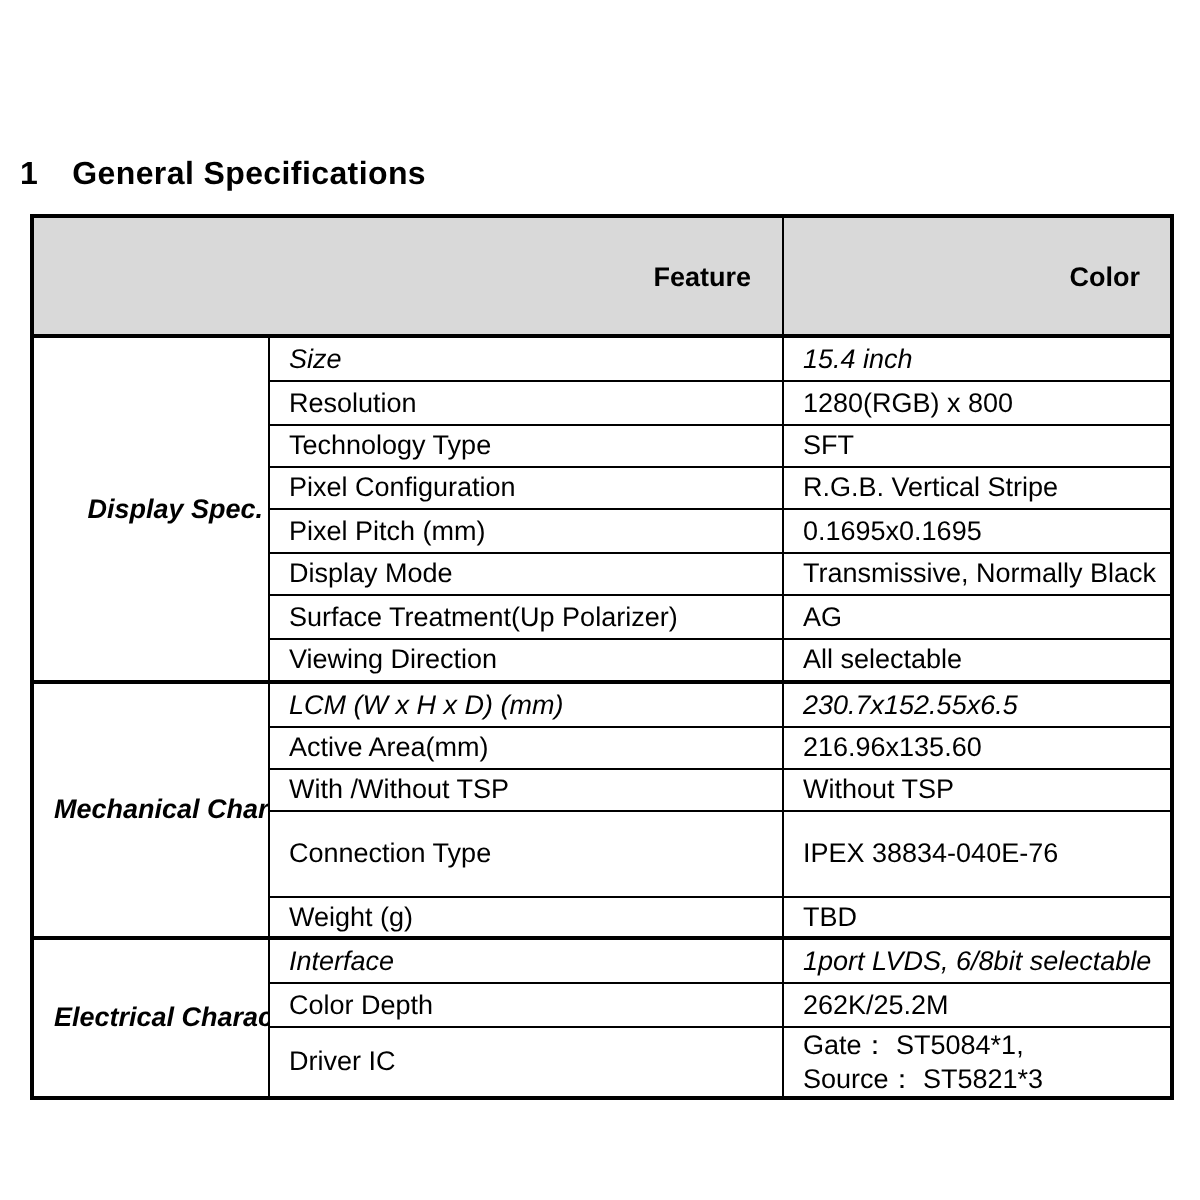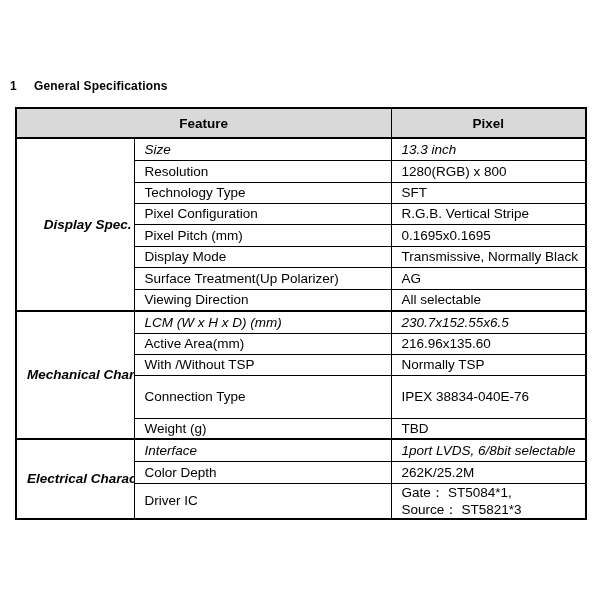--- a/index.html
+++ b/index.html
@@ -12,21 +12,21 @@
   body{
     width:600px;height:600px;
     background:var(--background);
     font-family:"Liberation Sans","DejaVu Sans",sans-serif;
     color:var(--text);
     position:relative;
     overflow:hidden;
   }
   .doc-title{
     position:absolute;left:10px;top:79px;
-    font-size:12px;font-weight:bold;
+    font-size:16px;font-weight:bold;
     letter-spacing:0.2px;
     white-space:nowrap;
   }
   .doc-title .num{display:inline-block;margin-right:17px;}
   table.spec{
     position:absolute;left:15px;top:107px;
     width:570px;
     border-collapse:collapse;
     table-layout:fixed;
     font-size:13.5px;
@@ -36,22 +36,22 @@
     padding:0 2px 0 10px;
     vertical-align:middle;
     overflow:hidden;
     white-space:nowrap;
   }
   table.spec{border:2px solid var(--border);}
   tr.head td{
     background:var(--header_bg);
     border-bottom:2px solid var(--border);
     font-weight:bold;
-    text-align:center;
-    padding:0;
+    text-align:right;
+    padding:15px;
     height:28px;
   }
   tr.sec td{border-top:2px solid var(--border);font-style:italic;}
   td.cat{
     font-weight:bold;
     text-align:right;
     padding:0 4px;
     white-space:normal;
     line-height:16px;
   }
@@ -70,27 +70,27 @@
 
 <table class="spec">
   <colgroup>
     <col style="width:118px">
     <col style="width:257px">
     <col style="width:195px">
   </colgroup>
   <tbody>
       <tr class="head">
     <td colspan="2">Feature</td>
-    <td>Pixel</td>
+    <td>Color</td>
   </tr>
 
   <tr class="r sec">
     <td class="cat" rowspan="8">Display Spec.</td>
     <td>Size</td>
-    <td>13.3 inch</td>
+    <td>15.4 inch</td>
   </tr>
   <tr class="r">
     <td>Resolution</td>
     <td>1280(RGB) x 800</td>
   </tr>
   <tr class="r-s">
     <td>Technology Type</td>
     <td>SFT</td>
   </tr>
   <tr class="r-s">
@@ -118,21 +118,21 @@
     <td class="cat" rowspan="5">Mechanical Characteristics</td>
     <td>LCM (W x H x D) (mm)</td>
     <td>230.7x152.55x6.5</td>
   </tr>
   <tr class="r-s">
     <td>Active Area(mm)</td>
     <td>216.96x135.60</td>
   </tr>
   <tr class="r-s">
     <td>With /Without TSP</td>
-    <td>Normally TSP</td>
+    <td>Without TSP</td>
   </tr>
   <tr class="r-tall">
     <td>Connection Type</td>
     <td>IPEX 38834-040E-76</td>
   </tr>
   <tr class="r-s">
     <td>Weight (g)</td>
     <td>TBD</td>
   </tr>
 

